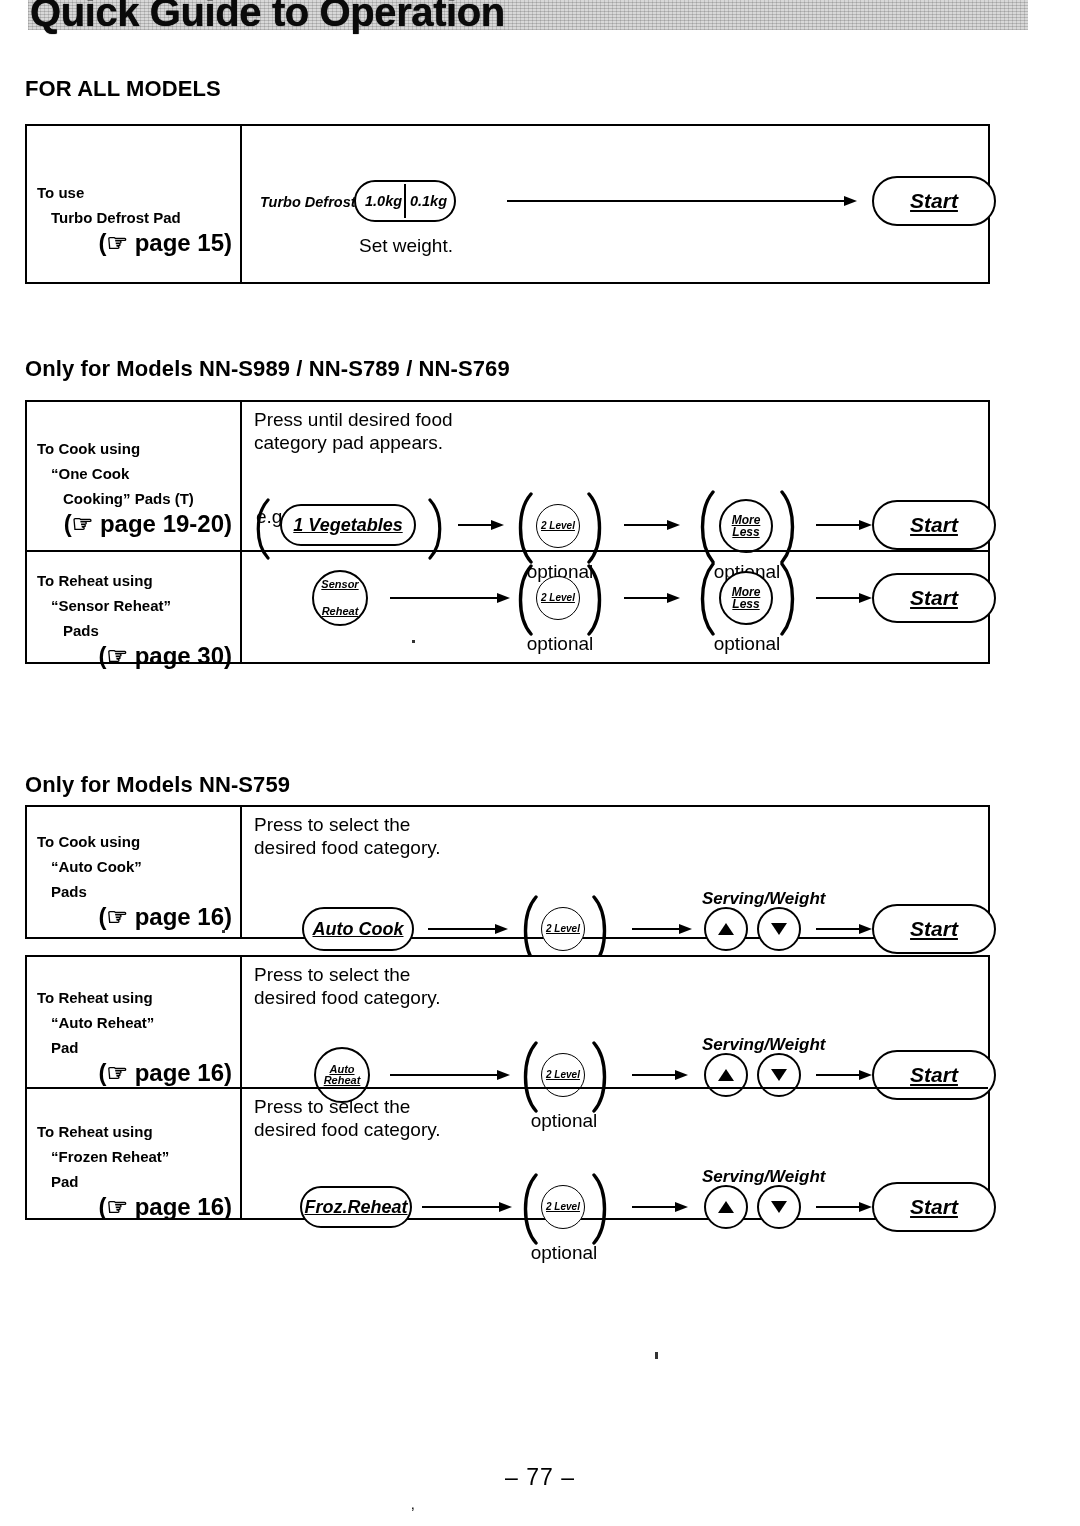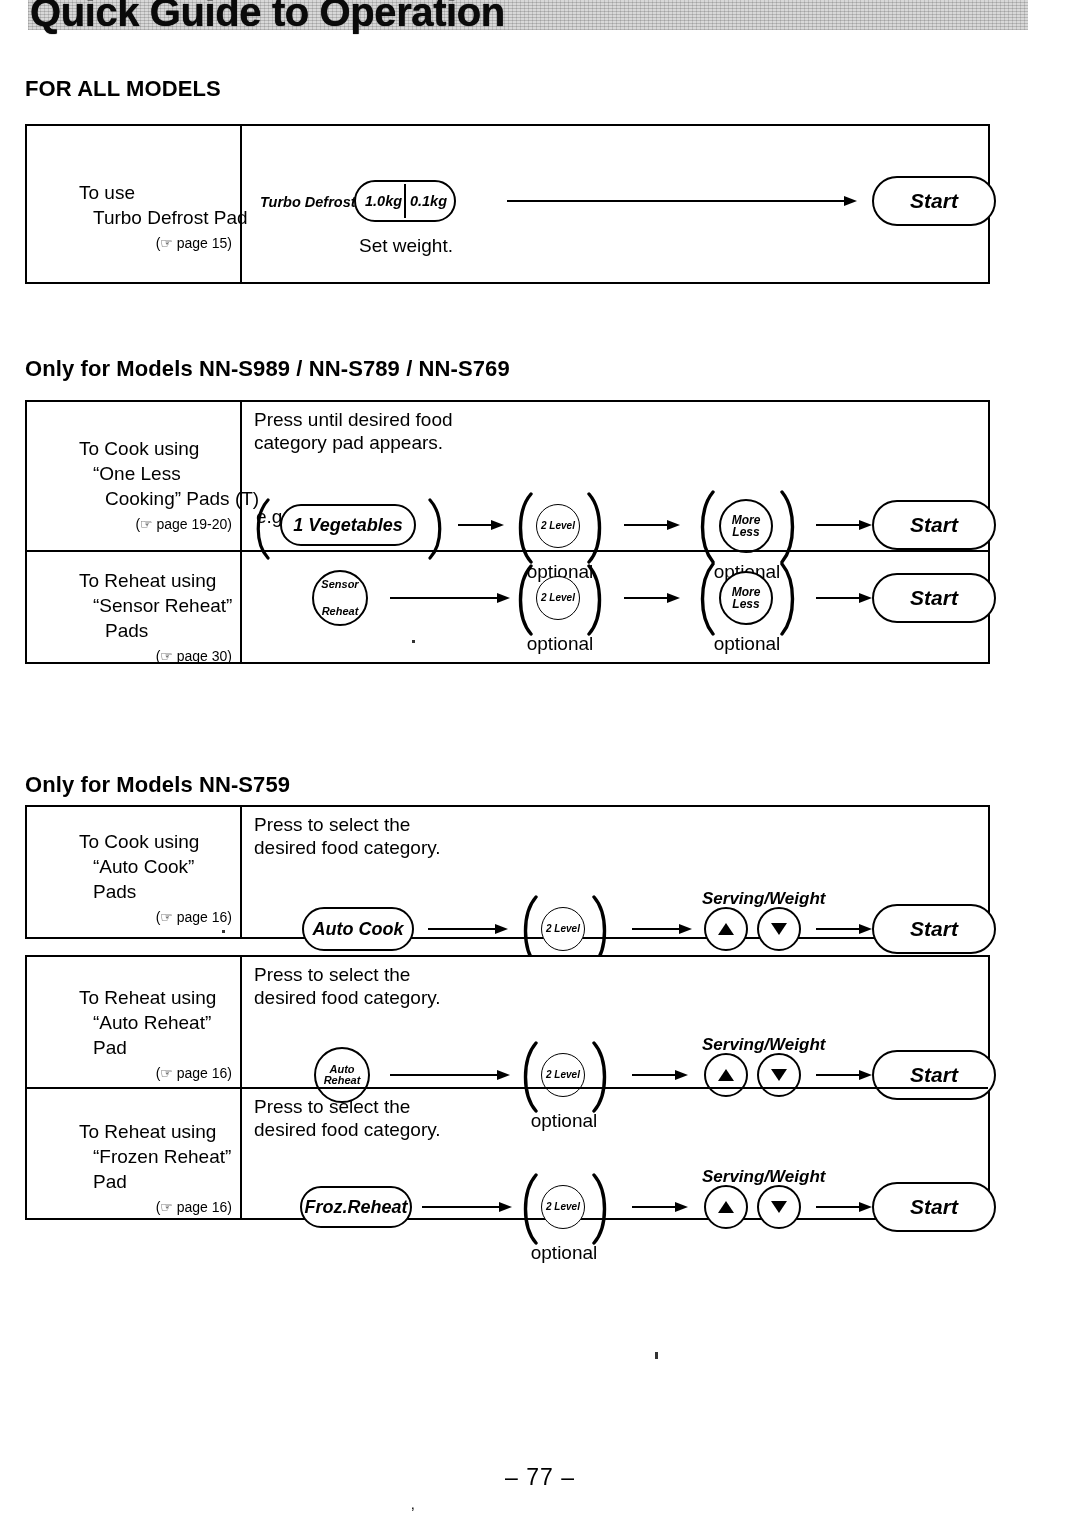--- a/index.html
+++ b/index.html
@@ -59,32 +59,32 @@
     box-sizing:border-box;
     position:relative;
     padding:10px 8px 8px 10px;
   }
   .rcell{
     flex:1 1 auto;
     position:relative;
     box-sizing:border-box;
   }
 
-  .lbl-line{font-size:19px;font-weight:normal;line-height:25px;white-space:nowrap;margin-left:42px;}
+  .lbl-line{font-size:15px;font-weight:bold;line-height:25px;white-space:nowrap;}
   .lbl-i1{padding-left:14px;}
   .lbl-i2{padding-left:26px;}
-  .lbl-page{font-size:14px;font-weight:normal;text-align:right;line-height:24px;padding-top:1px;}
+  .lbl-page{font-size:24px;font-weight:bold;text-align:right;line-height:24px;padding-top:1px;}
 
   .instr{
     font-size:19px;line-height:23px;padding:6px 8px 0 12px;white-space:pre-line;
   }
 
   
   .flow{position:relative;width:100%;height:100%;}
-  .node{position:absolute;}
+  .node{position:absolute;text-decoration:underline;}
 
   
   .pad-r{
     border:2.2px solid #000;border-radius:22px;background:#fff;
     display:flex;align-items:center;justify-content:center;
     font-style:italic;font-weight:bold;
     box-sizing:border-box;
   }
   .pad-c{
     border:2px solid #000;border-radius:50%;background:#fff;
@@ -177,21 +177,21 @@
 </div>
 
 <div class="section-head" style="top:356px;">Only for Models NN-S989 / NN-S789 / NN-S769</div>
 
 <div class="tbl" style="top:400px;height:264px;">
 
   <div class="row" style="height:148px;">
     <div class="lcell">
       <div style="padding-top:24px;">
         <div class="lbl-line">To Cook using</div>
-        <div class="lbl-line lbl-i1">“One Less</div>
+        <div class="lbl-line lbl-i1">“One Cook</div>
         <div class="lbl-line lbl-i2">Cooking” Pads (T)</div>
         <div class="lbl-page">(☞ page 19-20)</div>
       </div>
     </div>
     <div class="rcell">
       <div class="instr">Press until desired food
 category pad appears.</div>
       <div class="flow">
         <div class="eg" style="left:14px;top:52px;">e.g.</div>
 

